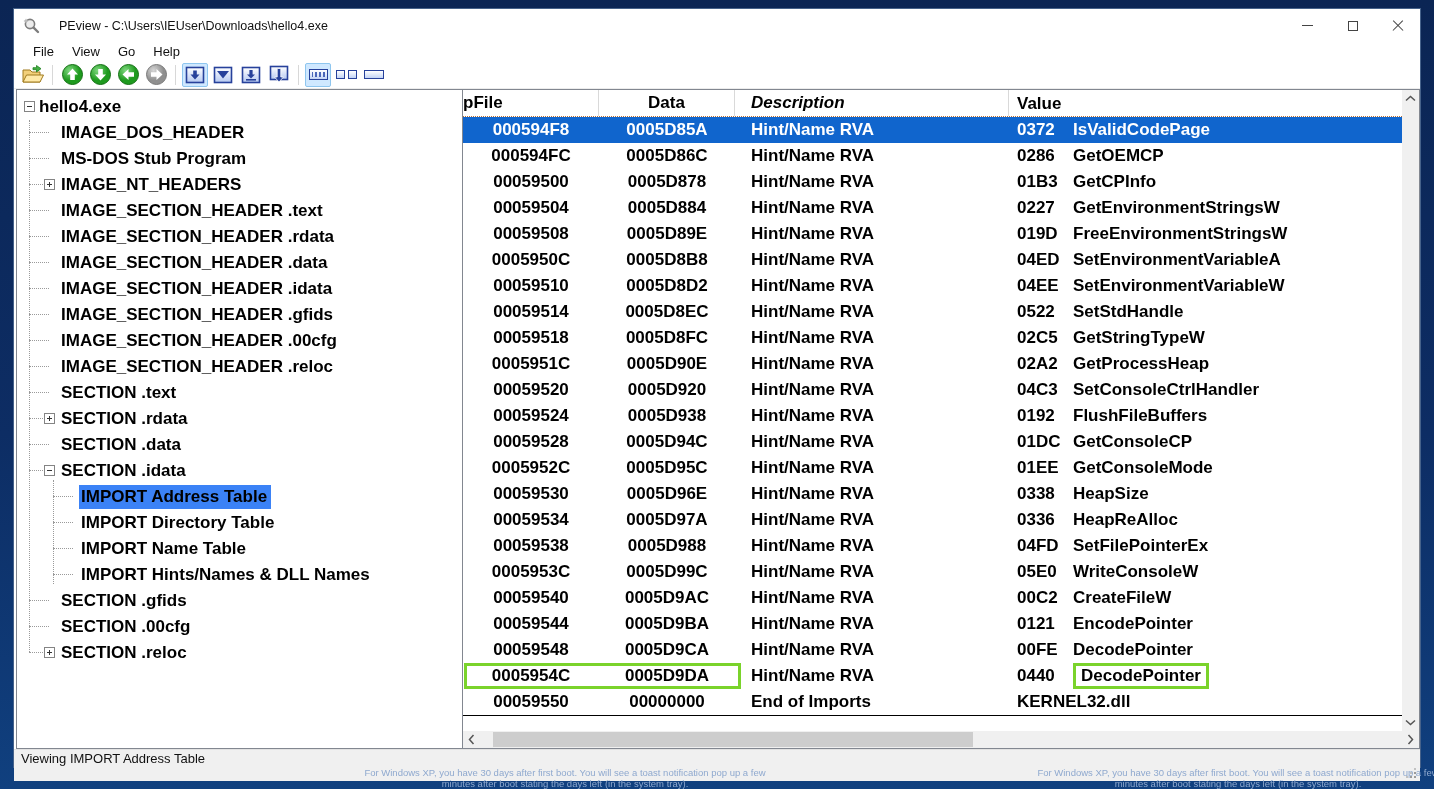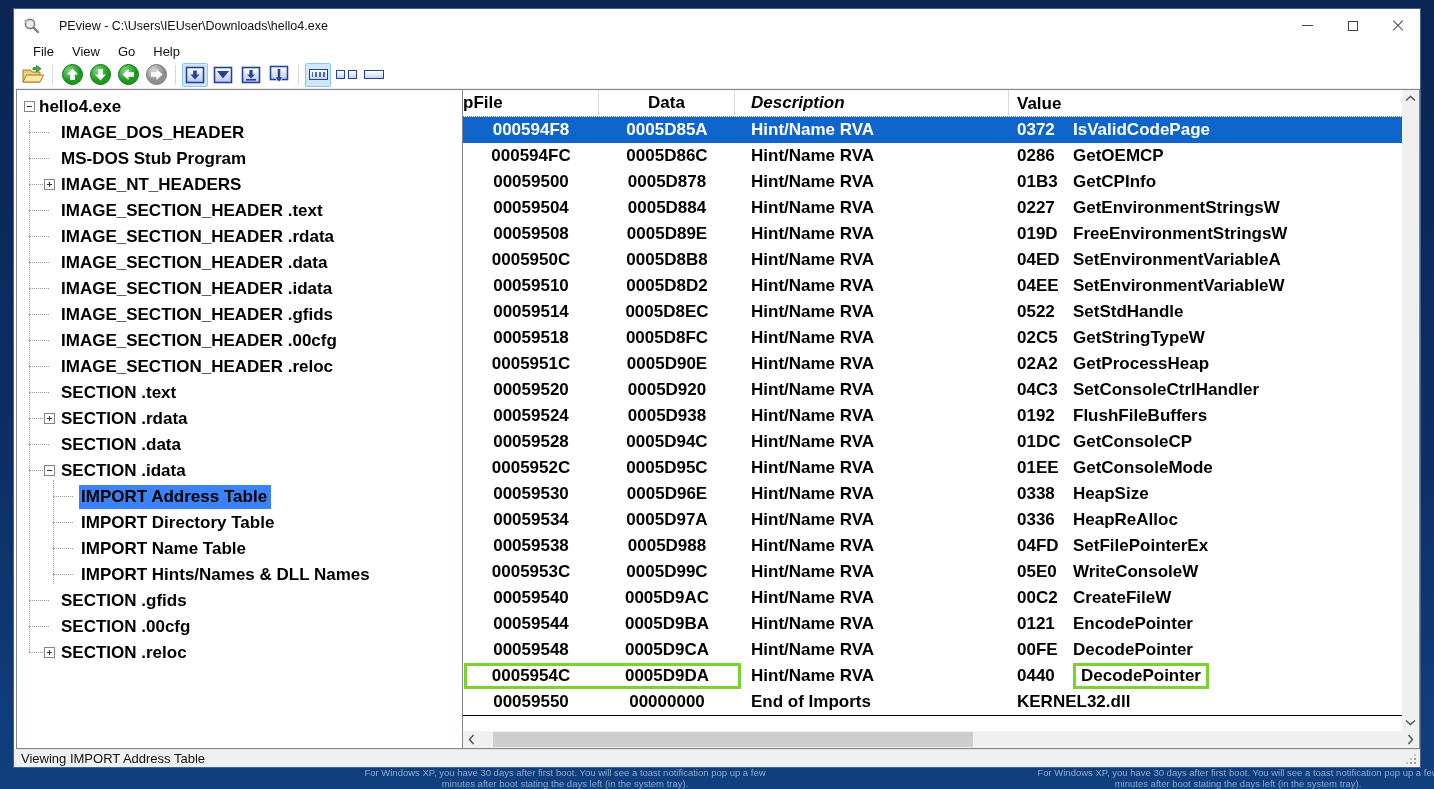--- a/index.html
+++ b/index.html
@@ -73,21 +73,21 @@
   .hint{display:inline-block;width:40px;margin-right:16px;}
   .gbox-left{position:absolute;left:1px;top:0;width:277px;height:26px;border:3px solid #7ad32b;box-sizing:border-box;z-index:3;}
   .vname.gbox{border:3px solid #7ad32b;padding:0 5px;line-height:20px;display:inline-block;}
   .endline{position:absolute;left:0;right:17px;height:0;border-top:1px solid #000;}
   
   .vscroll{position:absolute;right:0;top:0;width:17px;bottom:17px;background:#f0f0f0;}
   .hscroll{position:absolute;left:0;right:0;bottom:0;height:17px;background:#f0f0f0;}
   .sb-arrow{position:absolute;width:17px;height:17px;display:flex;align-items:center;justify-content:center;}
   .hthumb{position:absolute;left:30px;top:1px;width:480px;height:15px;background:#cdcdcd;}
   
-  .statusbar{position:absolute;left:0;right:0;top:740px;height:18px;background:#f0f0f0;border-top:1px solid #e2e2e2;
+  .statusbar{position:absolute;left:0;right:0;top:740px;height:32px;background:#f0f0f0;border-top:1px solid #e2e2e2;
     font-size:13px;color:#111;line-height:17px;padding-left:7px;box-sizing:border-box;}
   .grip{position:absolute;right:4px;bottom:3px;width:2px;height:2px;background:#9a9a9a;
     box-shadow:-4px 0 0 #9a9a9a,-8px 0 0 #c2c2c2,0 -4px 0 #9a9a9a,-4px -4px 0 #c2c2c2,0 -8px 0 #c2c2c2;}
   
   .watermark{position:absolute;top:767px;font-size:9.5px;line-height:11px;color:#8fa9cf;text-align:center;}
   #wm1{left:248px;width:634px;} #wm2{left:938px;width:600px;}
 </style>
 </head>
 <body>
 

